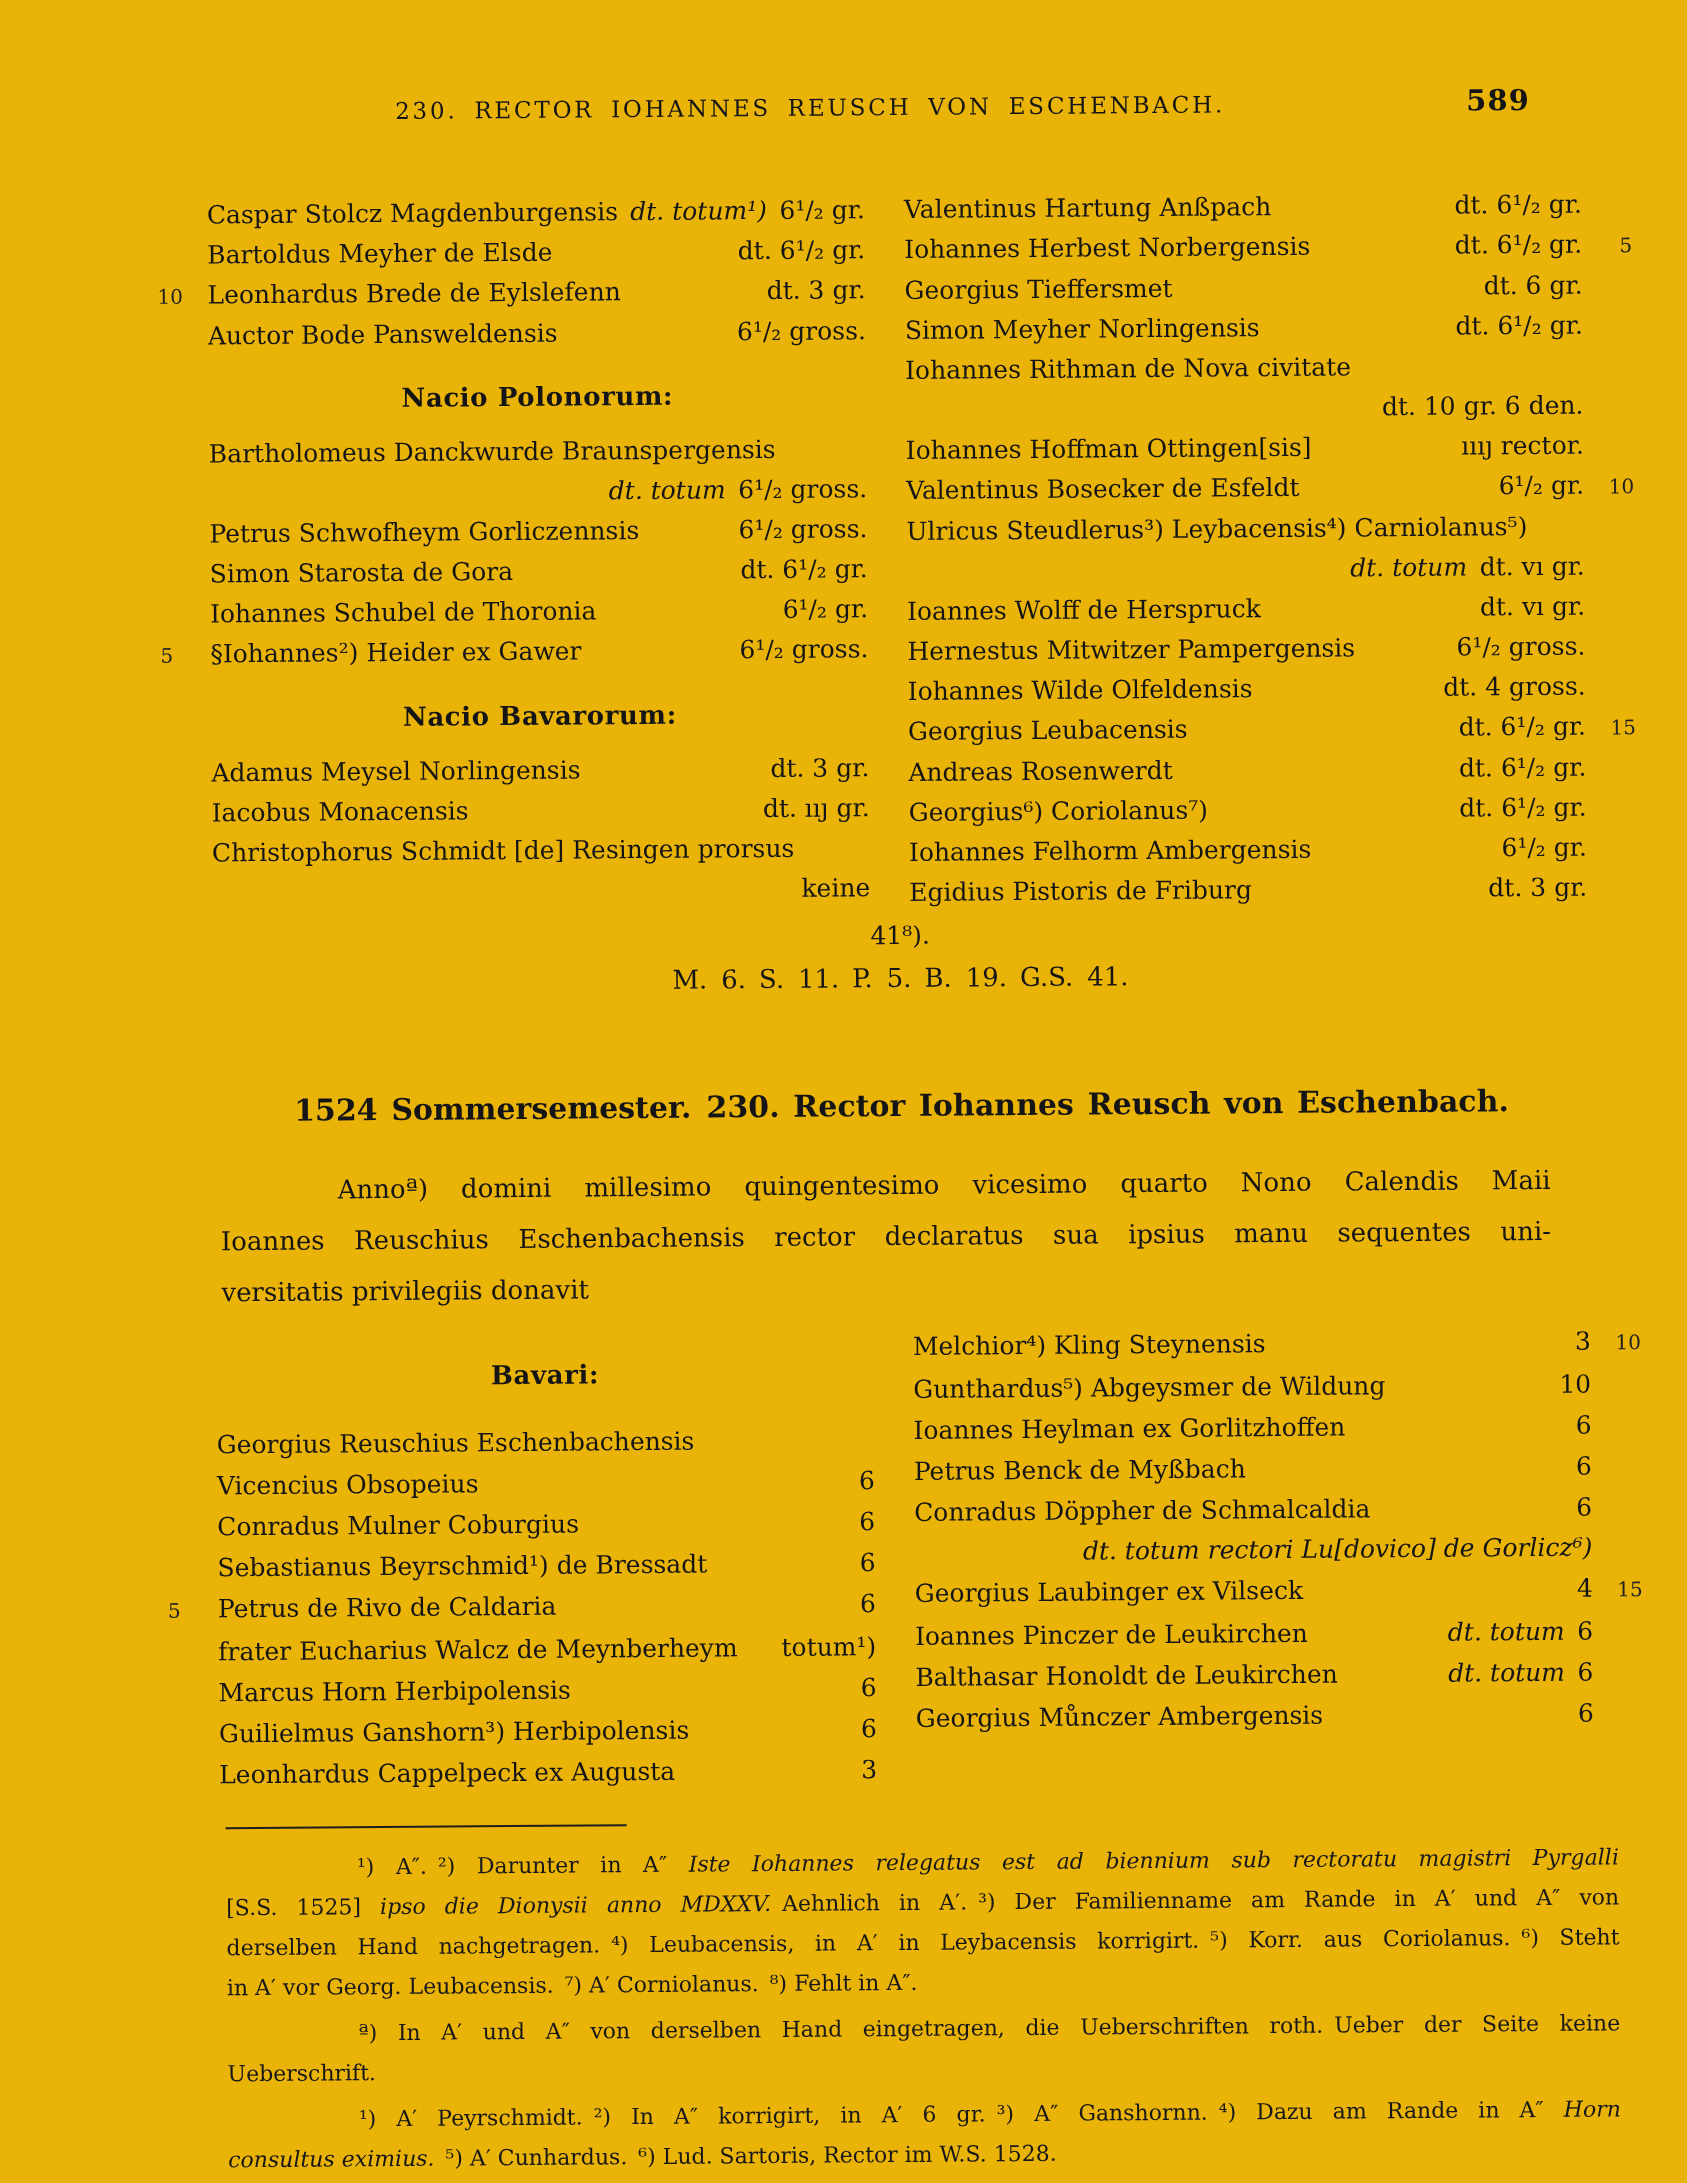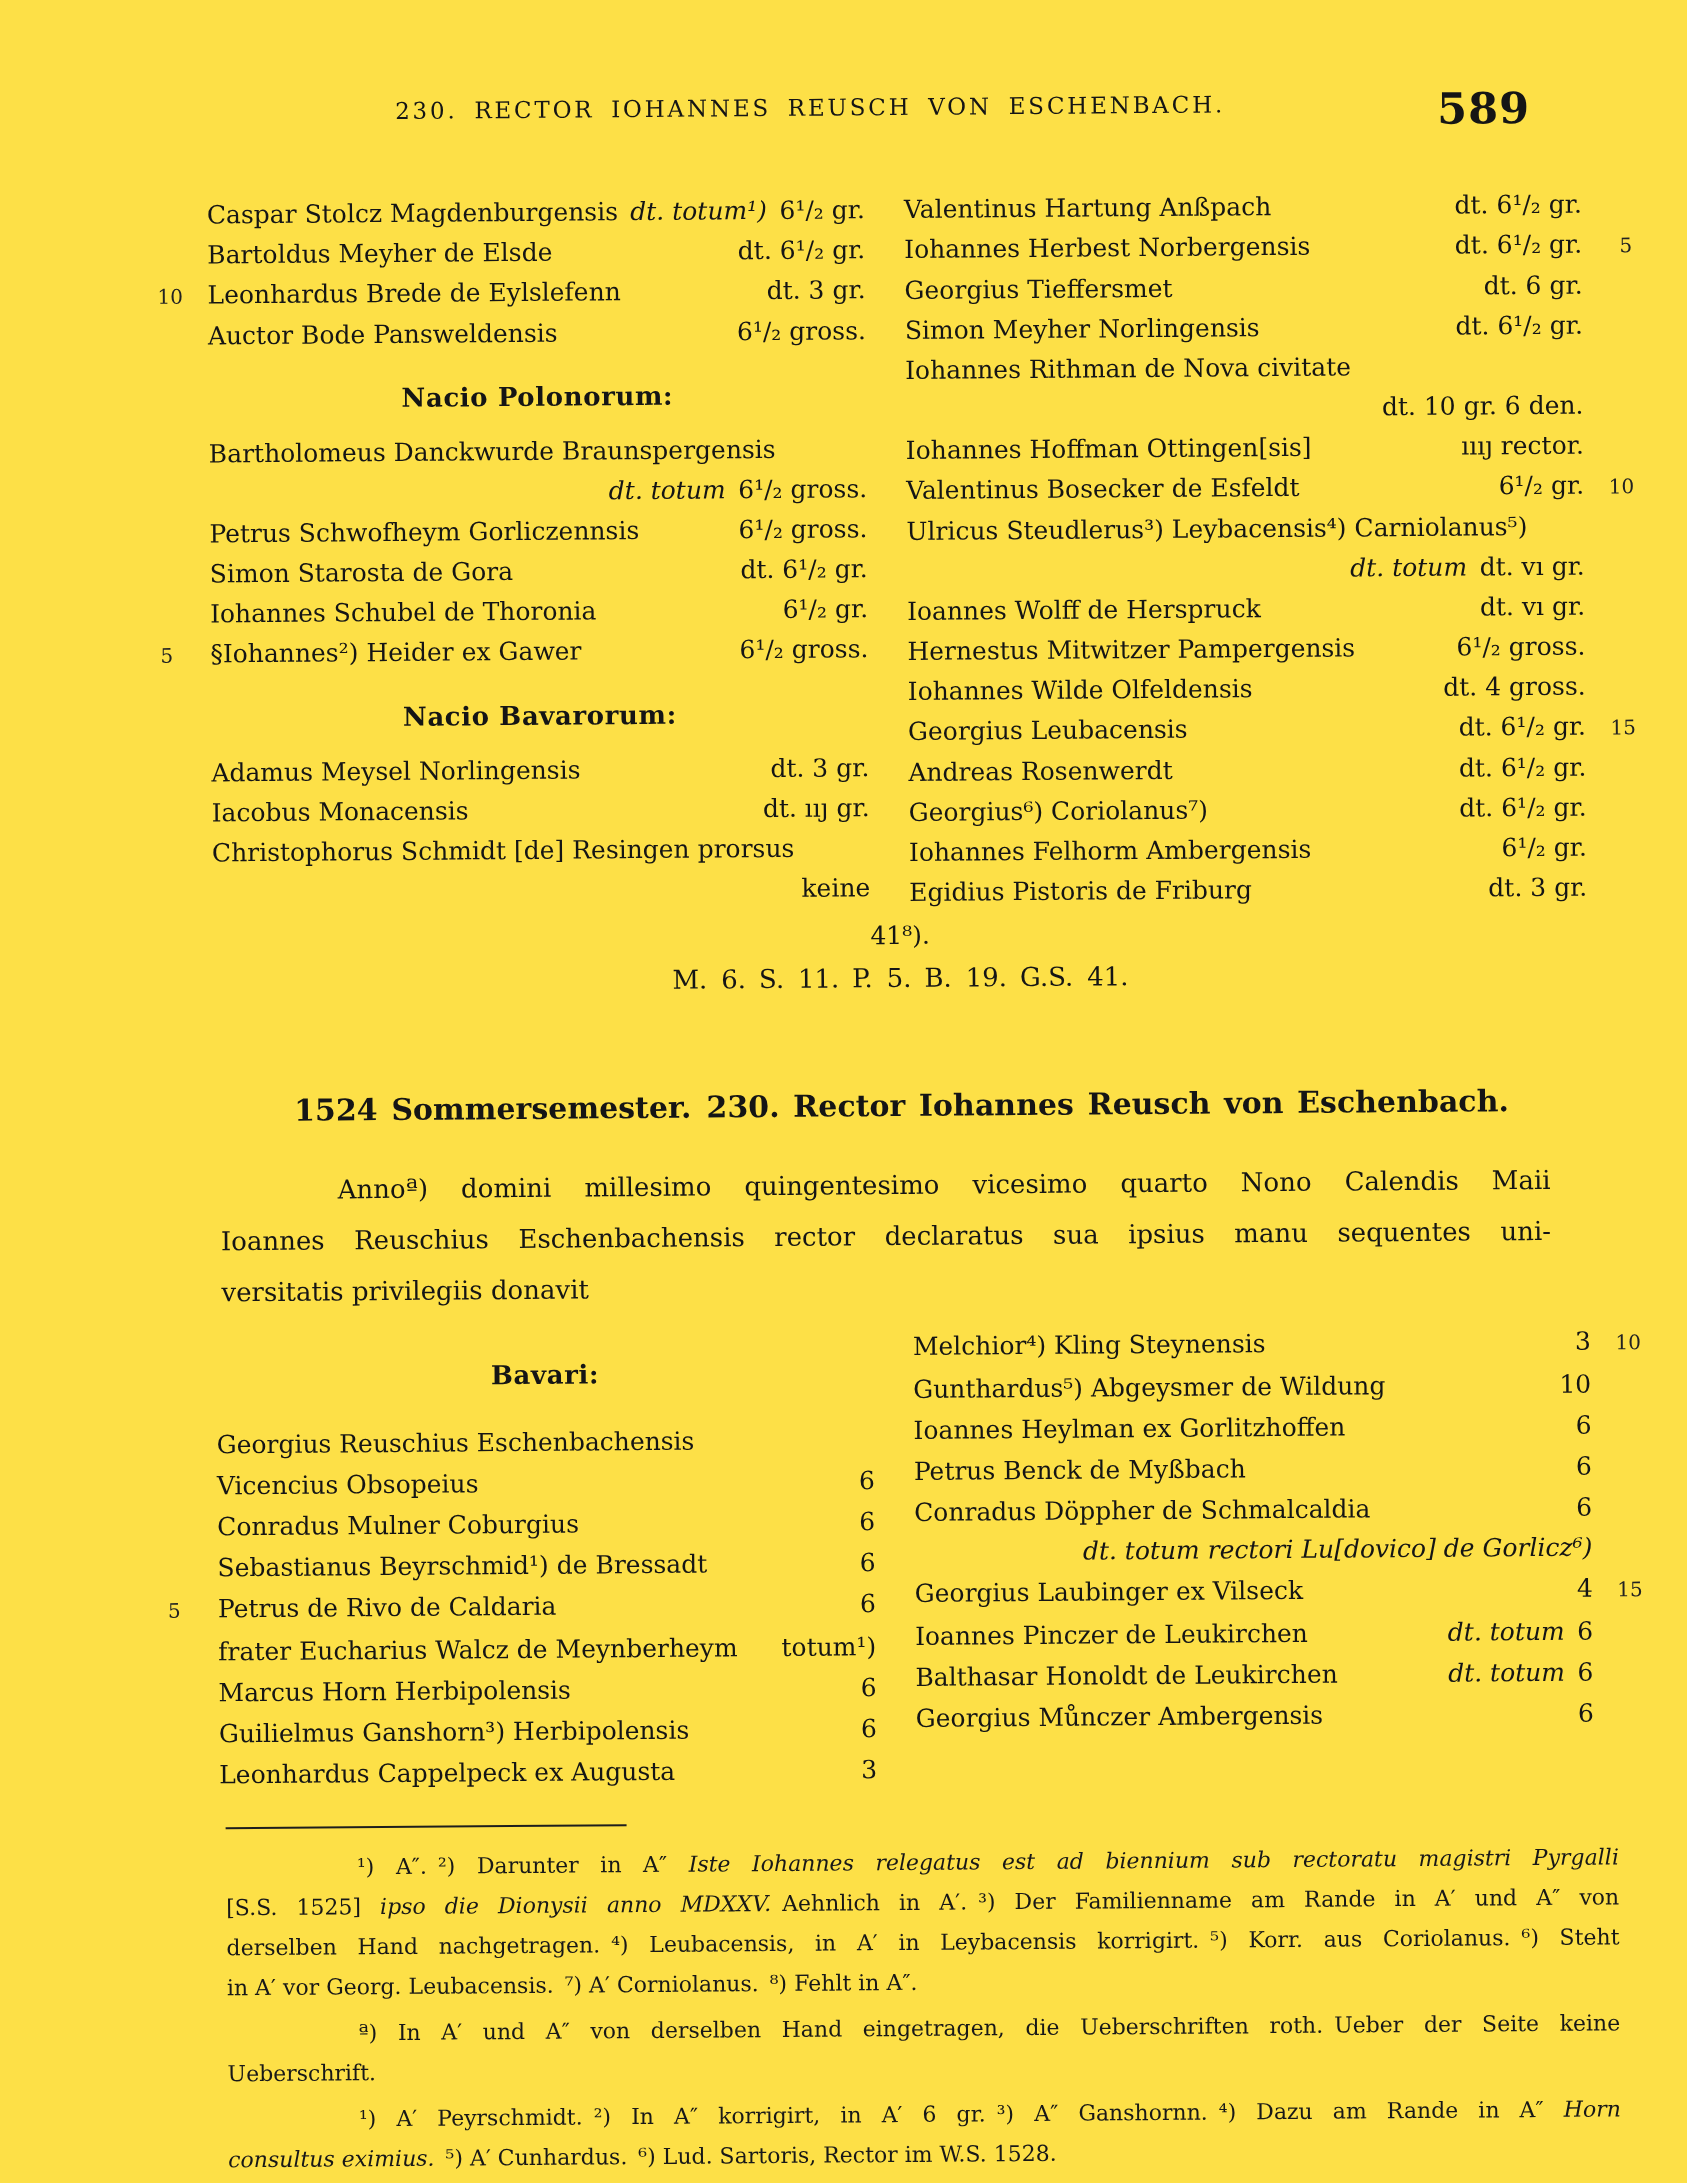--- a/index.html
+++ b/index.html
@@ -1,24 +1,24 @@
 <!DOCTYPE html>
 <html style="font-size:9px"><head>
 <meta charset="utf-8">
 <style>
   html,body{margin:0;padding:0;background:#ffffff;}
-  .page{position:relative;width:1687px;height:2183px;background:#fde047;color:#151515;
+  .page{position:relative;width:1687px;height:2183px;background:#eab308;color:#151515;
         font-family:"DejaVu Serif","Liberation Serif",serif;overflow:hidden;}
   .content{position:absolute;left:156px;top:94px;width:1475px;transform:rotate(-0.45deg);transform-origin:50% 0;}
 
   
   .runhead{position:relative;height:45px;}
   .rh-title{display:block;text-align:center;font-size:23px;letter-spacing:2.8px;word-spacing:6.7px;
             padding-right:167px;white-space:nowrap;}
-  .rh-num{position:absolute;right:101px;top:-5.6px;font-size:43px;font-weight:700;letter-spacing:1.1px;}
+  .rh-num{position:absolute;right:101px;top:-5.6px;font-size:29px;font-weight:700;letter-spacing:1.1px;}
 
   
   .register{display:flex;margin-top:51px;}
   .colL{width:708px;}
   .colR{flex:1;margin-left:39px;}
   .row{display:flex;align-items:baseline;line-height:40px;font-size:25px;white-space:nowrap;}
   .mno{width:50px;flex:0 0 50px;font-size:20px;color:#222;}
   .mnoR{width:50px;flex:0 0 50px;text-align:right;font-size:20px;color:#222;}
   .nm{flex:1 1 auto;overflow:visible;}
   .pay{text-align:right;white-space:nowrap;}

